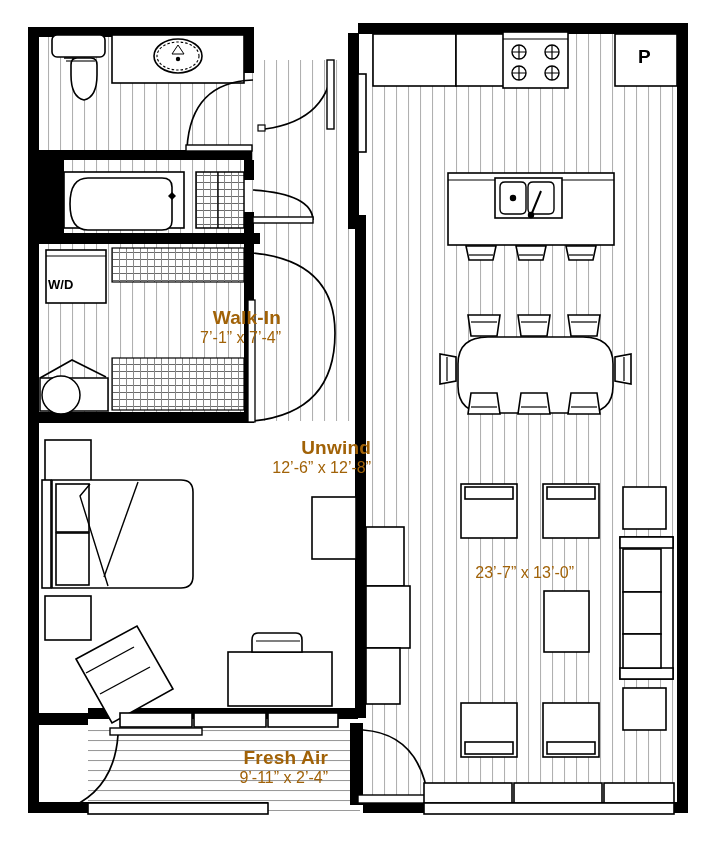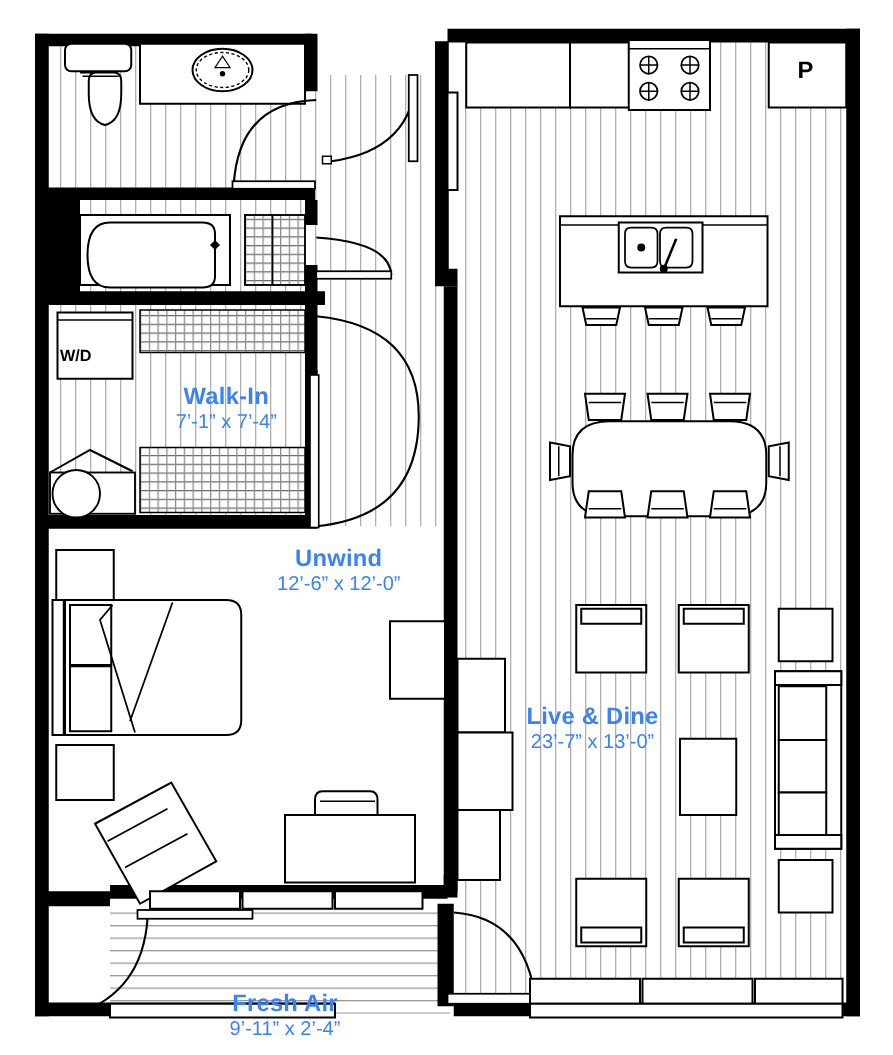--- a/index.html
+++ b/index.html
@@ -1,19 +1,19 @@
 <!DOCTYPE html>
 <html><head>
 <meta charset="utf-8">
 <style>
   html,body{margin:0;padding:0;background:#ffffff;}
   body{width:714px;height:844px;font-family:"Liberation Sans",sans-serif;}
   #plan{position:relative;width:714px;height:844px;overflow:hidden;background:#fff;}
   svg{display:block;}
-  .lbl{position:absolute;text-align:center;color:#3b82f6;white-space:nowrap;pointer-events:none;}
+  .lbl{position:absolute;text-align:right;color:#a16207;white-space:nowrap;pointer-events:none;}
   .lbl .nm{font-weight:bold;font-size:19px;line-height:21px;letter-spacing:.2px;}
   .lbl .dm{font-size:16px;line-height:19px;}
   .wd{position:absolute;font-weight:bold;font-size:13px;color:#000;}
   .pan{position:absolute;font-weight:bold;font-size:19px;color:#000;}
 </style>
 </head>
 <body>
 
 <div id="plan">
 
@@ -326,26 +326,25 @@
 
   <div class="pan" style="left:638px;top:46px;">P</div>
 
   <div class="lbl" style="left:81px;top:307px;width:200px;">
     <div class="nm">Walk-In</div>
     <div class="dm">7’-1” x 7’-4”</div>
   </div>
 
   <div class="lbl" style="left:171px;top:437px;width:200px;">
     <div class="nm">Unwind</div>
-    <div class="dm">12’-6” x 12’-0”</div>
+    <div class="dm">12’-6” x 12’-8”</div>
   </div>
 
   <div class="lbl" style="left:374px;top:563px;width:200px;">
-    <div class="nm">Live &amp; Dine</div>
     <div class="dm">23’-7” x 13’-0”</div>
   </div>
 
-  <div class="lbl" style="left:128px;top:747px;width:200px;margin-top:46px;">
+  <div class="lbl" style="left:128px;top:747px;width:200px;">
     <div class="nm">Fresh Air</div>
     <div class="dm">9’-11” x 2’-4”</div>
   </div>
 
 </div>
 
 </body></html>

